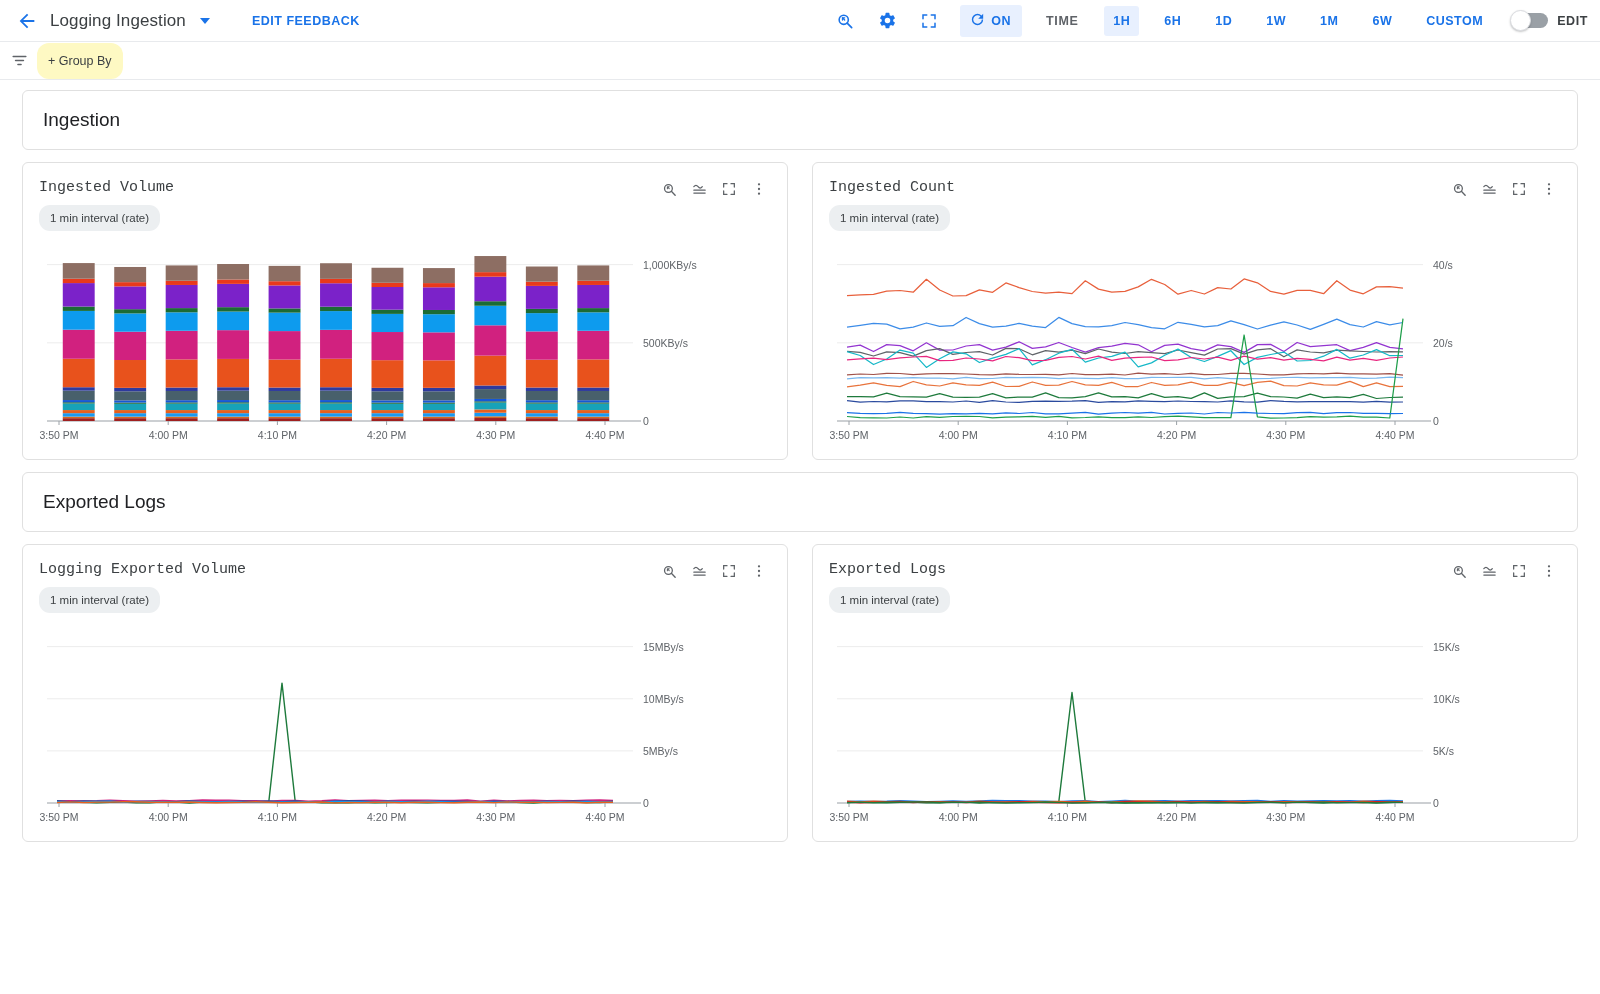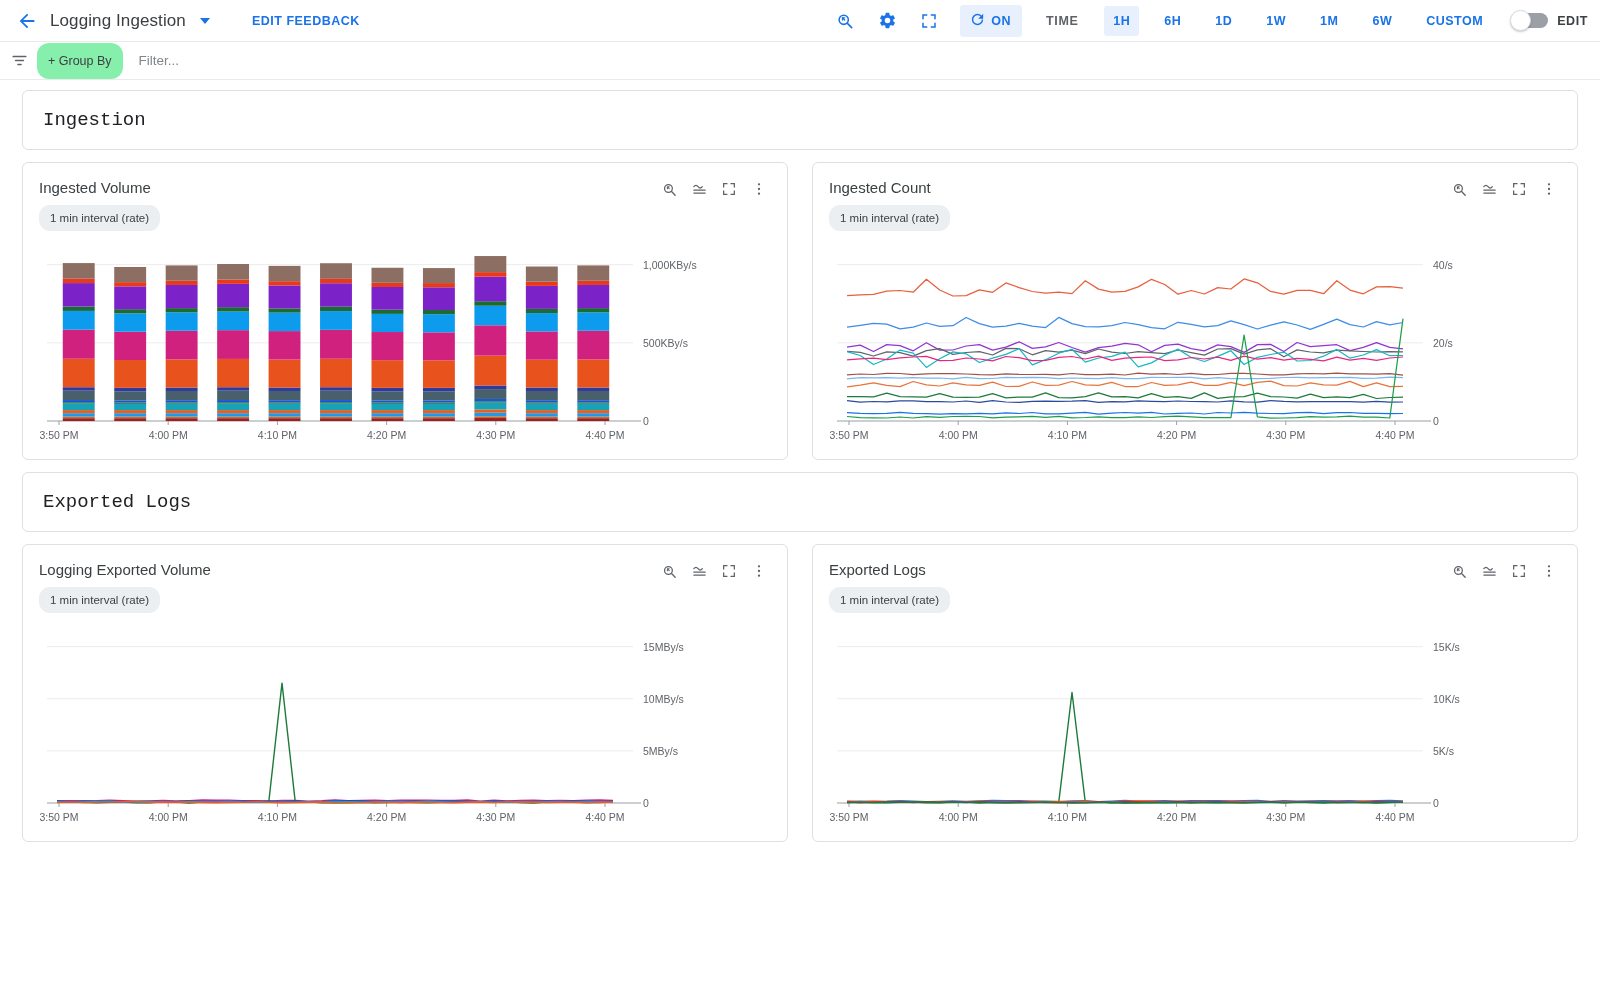--- a/index.html
+++ b/index.html
@@ -112,21 +112,21 @@
 
   
   .filterbar {
     height: 38px;
     display: flex; align-items: center;
     padding: 0 0 0 10px;
     border-bottom: 1px solid #e8eaed;
     background: #fff;
   }
   .group-chip {
-    background: #86efac;
+    background: #fef9c3;
     color: #3c4043;
     border-radius: 12px;
     height: 36px;
     padding: 0 11px;
     display: flex; align-items: center;
     font-size: 12.5px;
     cursor: pointer;
     margin-left: 8px;
   }
   .filter-input {
@@ -144,34 +144,33 @@
   .page {
     background: #fff;
     padding: 10px 22px 0 22px;
   }
   .section-card {
     border: 1px solid #e0e0e0;
     border-radius: 6px;
     background: #fff;
     padding: 18px 20px;
     margin-bottom: 12px;
-    font-family: Liberation Mono, monospace;
   }
   .section-title { font-size: 19px; color: #202124; }
 
   .chart-row { display: flex; gap: 24px; margin-bottom: 12px; }
   .chart-card {
     flex: 1;
     border: 1px solid #e0e0e0;
     border-radius: 6px;
     background: #fff;
     padding: 14px 16px 8px 16px;
     position: relative;
   }
-  .chart-head { display: flex; align-items: flex-start; }
+  .chart-head { display: flex; align-items: flex-start; font-family: Liberation Mono, monospace; }
   .chart-title { font-size: 15px; color: #3c4043; padding-top: 2px; }
   .chart-actions { margin-left: auto; display: flex; align-items: center; gap: 6px; }
   .chart-act {
     width: 24px; height: 24px;
     display: flex; align-items: center; justify-content: center;
     cursor: pointer;
   }
   .interval-chip {
     display: inline-flex; align-items: center;
     background: #eceff1;
@@ -256,21 +255,20 @@
   <span style="display:flex;align-items:center;">
     <svg width="19" height="19" viewBox="0 0 24 24">
         <g stroke="#5f6368" stroke-width="1.9" stroke-linecap="round">
           <path d="M4 7h16"></path>
           <path d="M7 12h10"></path>
           <path d="M10 17h4"></path>
         </g>
       </svg>
   </span>
   <div class="group-chip">+ Group By</div>
-  <input class="filter-input" placeholder="Filter..." style="">
 </div>
 
 <div class="page">
 
   <div class="section-card">
     <div class="section-title">Ingestion</div>
   </div>
 
   <div class="chart-row">
 

